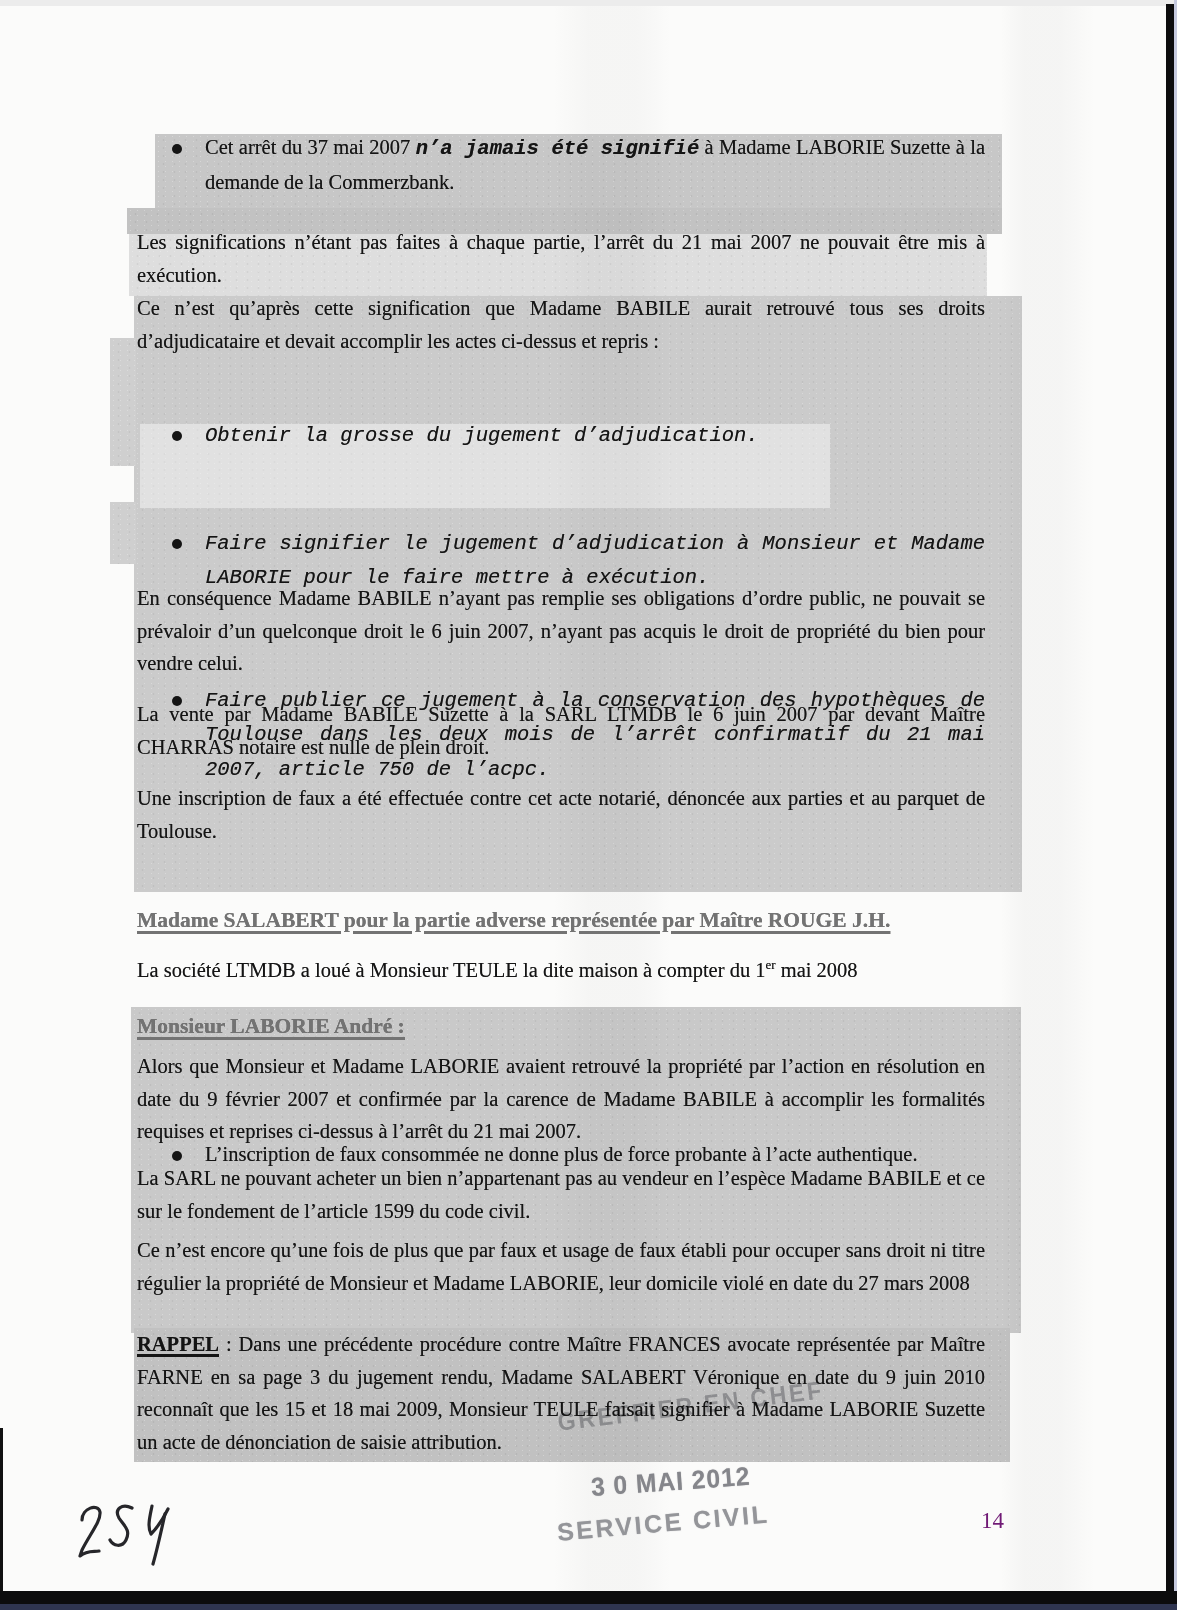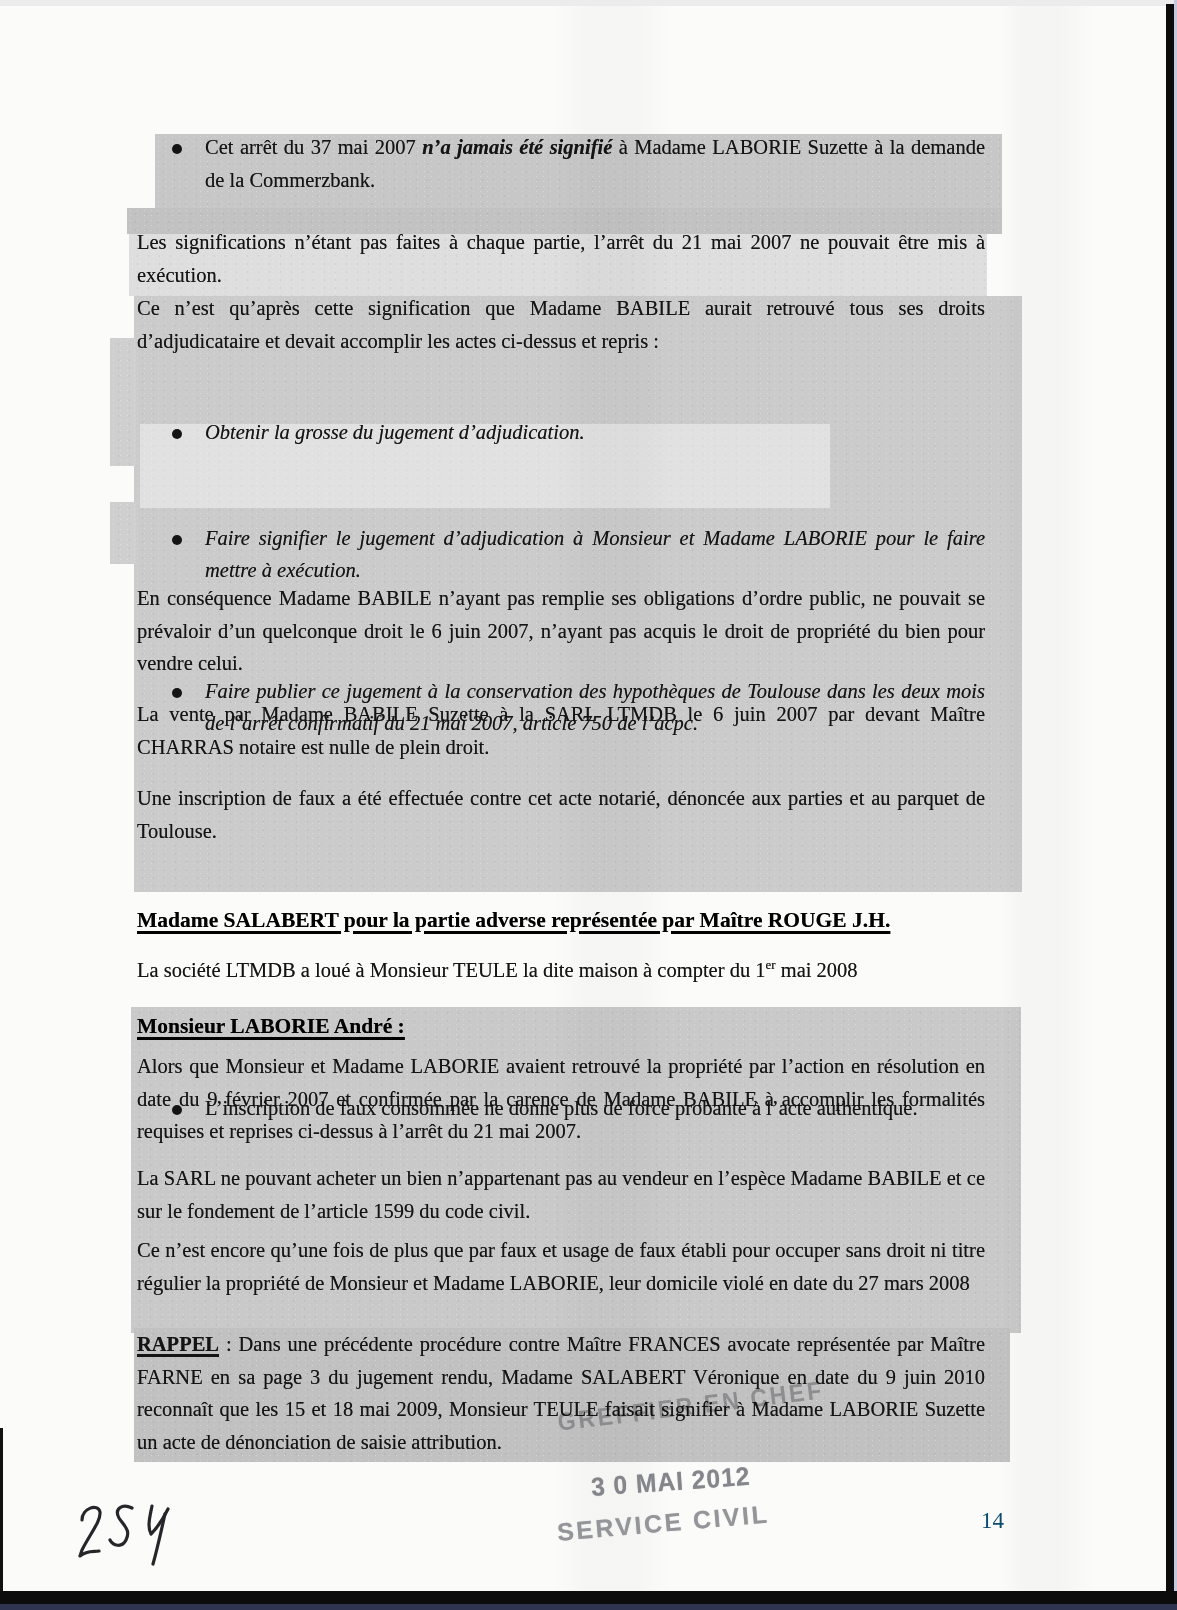--- a/index.html
+++ b/index.html
@@ -28,24 +28,24 @@
   .block{
     position:absolute;left:0;width:848px;
     font-size:20.5px;line-height:32.5px;text-align:justify;
     text-shadow:0 0 .4px rgba(10,10,10,.55);
   }
   .li{padding-left:68px;width:780px;position:relative;}
   .dot{
     position:absolute;left:35px;top:13px;width:10px;height:10px;
     background:#141414;border-radius:50%;
   }
-  .it{font-style:italic;}
-  .bi{font-weight:bold;font-style:italic;}
+  .it{font-style:italic;font-family:Liberation Mono, monospace;}
+  .bi{font-weight:bold;font-style:italic;font-family:Liberation Mono, monospace;}
   .h span.hu{
-    font-weight:bold;font-size:21.5px;color:#000000;
+    font-weight:bold;font-size:21.5px;color:#737373;
     text-decoration:underline;text-decoration-thickness:2.5px;text-underline-offset:4px;
   }
   .rl{font-weight:bold;text-decoration:underline;text-decoration-thickness:2.5px;text-underline-offset:3px;}
   sup.sup{font-size:13px;line-height:0;vertical-align:super;}
   
   .edge{position:absolute;}
   
   .stamp{
     position:absolute;z-index:4;font-family:"Liberation Sans","DejaVu Sans",sans-serif;
     white-space:nowrap;
@@ -62,21 +62,21 @@
   }
   .watermark{
     position:absolute;left:556px;top:1408px;z-index:3;
     font-family:"Liberation Sans","DejaVu Sans",sans-serif;
     font-size:25px;font-weight:bold;letter-spacing:3px;white-space:nowrap;
     color:rgba(118,120,126,.5);transform:rotate(-7deg) scaleX(.92);transform-origin:left top;
     mix-blend-mode:multiply;
   }
   .pageno{
     position:absolute;left:981px;top:1508px;z-index:4;
-    font-size:23px;color:#0c4a6e;
+    font-size:23px;color:#701a75;
   }
   .hand{position:absolute;left:72px;top:1494px;z-index:4;}
   .hand .sr{
     position:absolute;width:1px;height:1px;overflow:hidden;clip:rect(0 0 0 0);
     display:block;
   }
 </style>
 </head>
 <body>
 

